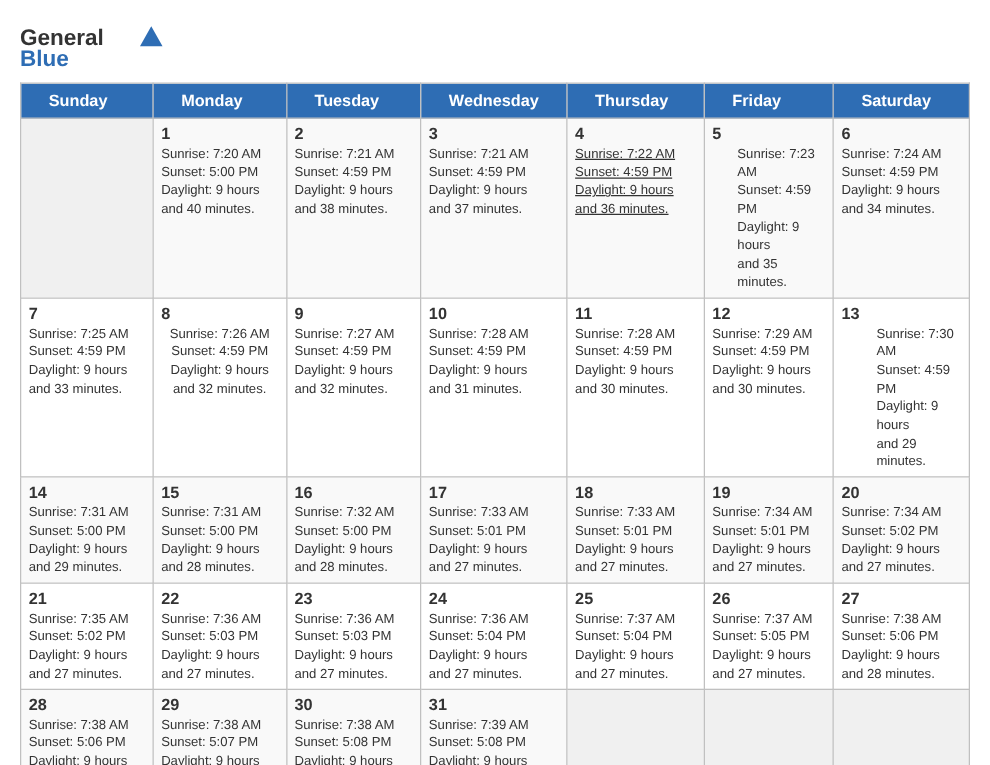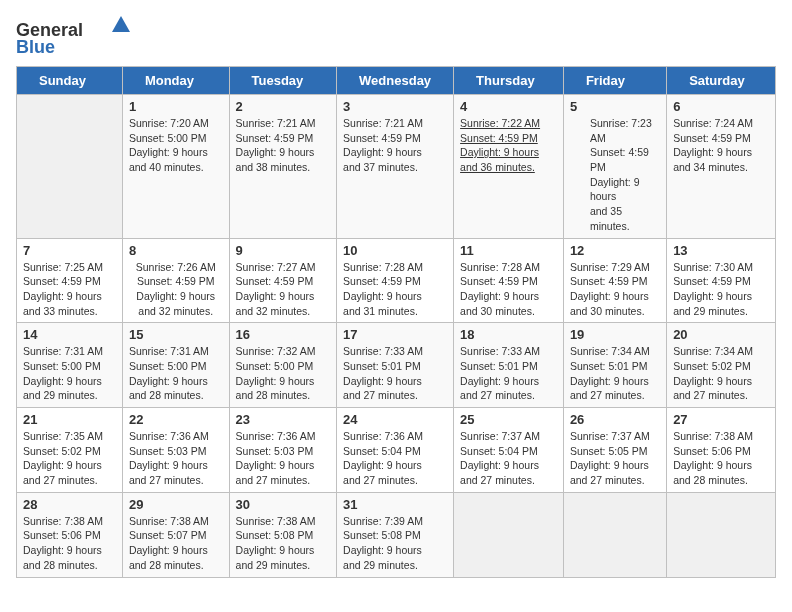--- a/index.html
+++ b/index.html
@@ -78,21 +78,21 @@
     }
     .empty-cell {
       background: #f0f0f0 !important;
     }
   </style>
 </head>
 <body>
 
 <div class="header-area">
   <div class="logo">
-    <div style="display:flex;align-items:flex-start;gap:25px;">
+    <div style="display:flex;align-items:flex-end;gap:25px;">
       <span style="font-size:18px;font-weight:bold;color:#333;">General</span>
       <svg width="22" height="22" viewBox="0 0 22 22" style="margin-left:2px;margin-top:-6px;">
         <polygon points="11,2 20,18 2,18" fill="#2e6db4"></polygon>
       </svg>
     </div>
     <span style="font-size:18px;font-weight:bold;color:#2e6db4;margin-top:-4px;text-align:right;">Blue</span>
   </div>
   <div class="title-area">
     <div class="month-title"></div>
     <div class="location-title"></div>
@@ -195,21 +195,21 @@
         </td>
         <td>
           <span class="day-number">12</span>
           <div class="day-detail" style="white-space: pre-line;">Sunrise: 7:29 AM
 Sunset: 4:59 PM
 Daylight: 9 hours
 and 30 minutes.</div>
         </td>
         <td>
           <span class="day-number">13</span>
-          <div class="day-detail" style="white-space: pre-line;">Sunrise: 7:30 AM
+          <div class="day-detail" style="white-space: pre-line; margin-left: 28px;">Sunrise: 7:30 AM
 Sunset: 4:59 PM
 Daylight: 9 hours
 and 29 minutes.</div>
         </td>
       </tr>
       <tr>
         <td>
           <span class="day-number">14</span>
           <div class="day-detail" style="white-space: pre-line;">Sunrise: 7:31 AM
 Sunset: 5:00 PM

